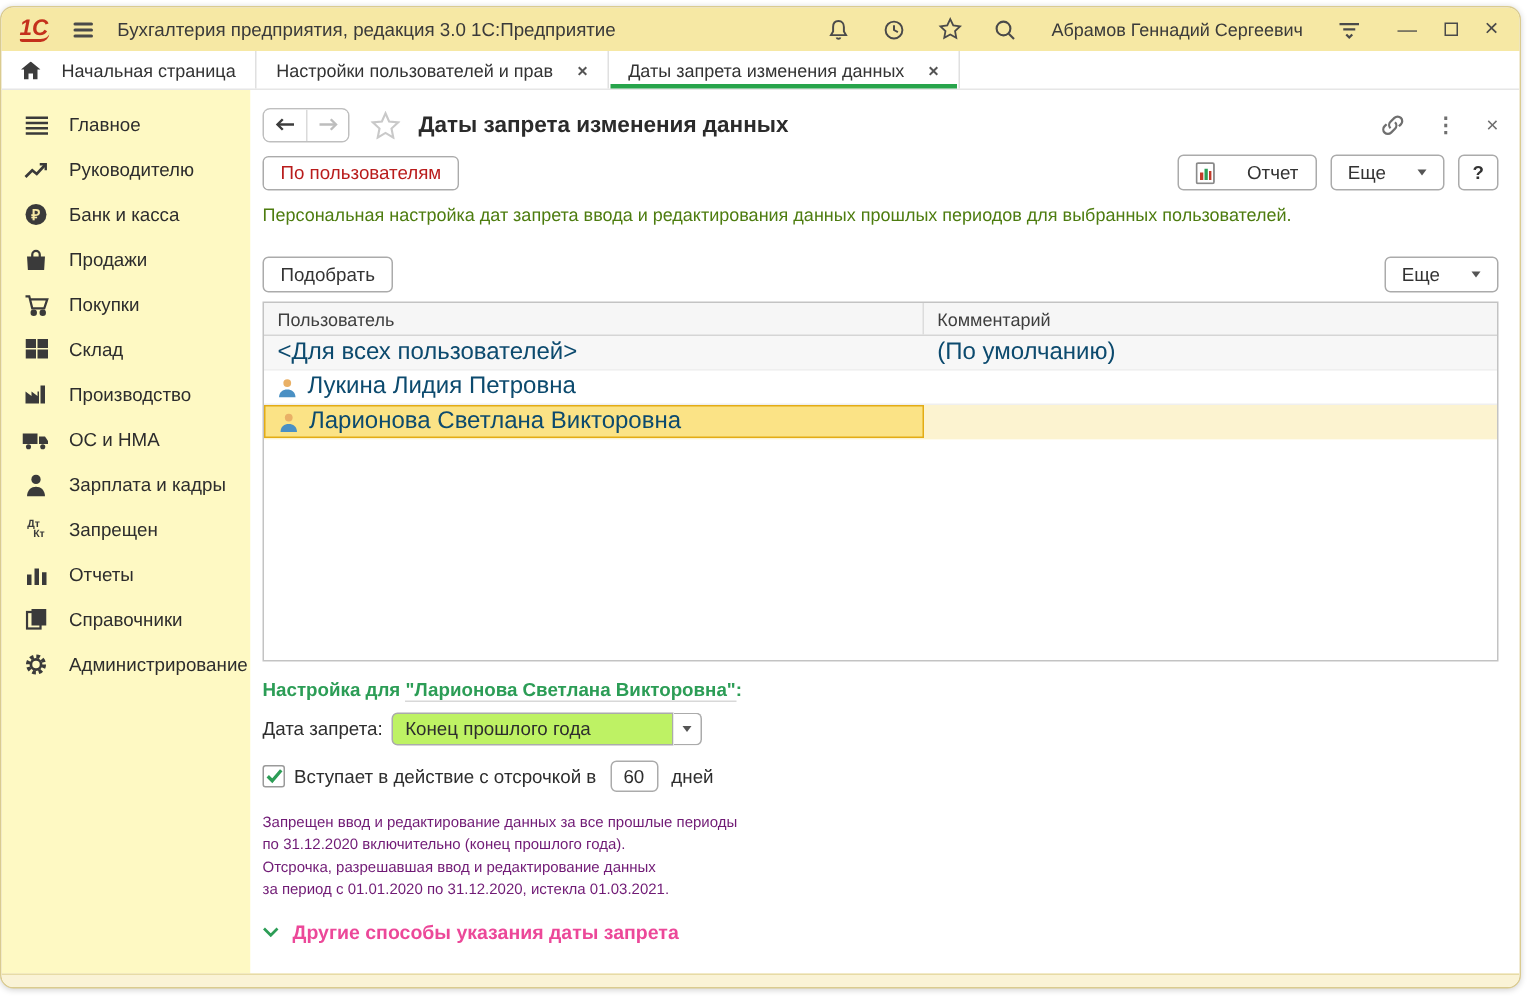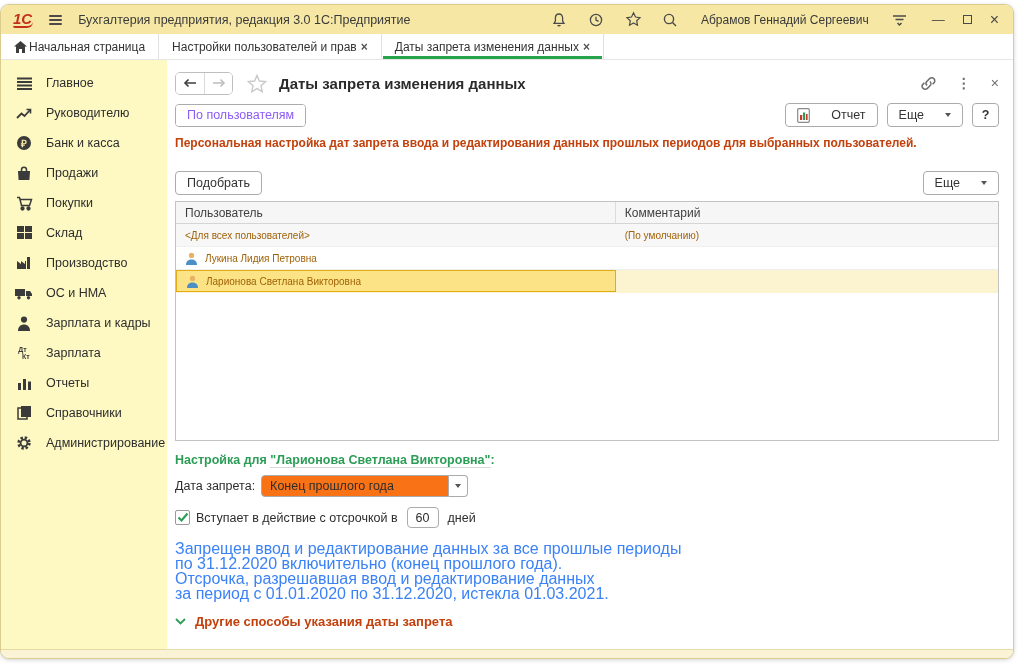--- a/index.html
+++ b/index.html
@@ -20,21 +20,21 @@
   .tb-title { color:#3a3a3a; font-size:12.5px; }
   .tb-right { margin-left:auto; display:flex; align-items:center; gap:20px; }
   .tb-icon { width:17px; height:17px; display:flex; align-items:center; justify-content:center; color:#4a4a4a; }
   .tb-user { color:#3a3a3a; font-size:12px; margin:0 2px; }
   .win-controls { display:flex; align-items:center; gap:18px; margin-left:4px; color:#4a4a4a; }
   .win-controls span { font-size:13px; line-height:13px; }
   .maxbox { width:9px; height:9px; border:1.5px solid #4a4a4a; display:inline-block; }
 
   
   .tabbar { height:26px; background:#fff; display:flex; border-bottom:1px solid #E6E6E6; flex:0 0 auto; }
-  .tab { display:flex; align-items:center; gap:2px; padding:0 13px; border-right:1px solid #E0E0E0;
+  .tab { display:flex; align-items:center; gap:14px; padding:0 13px; border-right:1px solid #E0E0E0;
     font-size:12px; color:#333; position:relative; cursor:default; }
   .tab.active::after { content:""; position:absolute; left:1px; right:1px; bottom:0; height:3px; background:#27A44B; }
   .tab-close { color:#555; font-size:12px; font-weight:bold; margin-left:2px; }
 
   
   .bodyrow { flex:1; display:flex; min-height:0; }
   .sidebar { width:166px; background:#fef9c3; flex:0 0 auto; padding-top:8px; }
   .side-item { display:flex; align-items:center; gap:13px; height:30px; padding:0 8px 0 14px;
     font-size:12.5px; color:#2d2d2d; cursor:default; }
   .side-item .sicon { width:18px; height:16px; display:flex; align-items:center; justify-content:center; flex:0 0 auto; }
@@ -51,60 +51,60 @@
   .page-title { font-size:15px; font-weight:bold; color:#2b2b2b; margin-left:2px; }
   .chead-right { margin-left:auto; display:flex; align-items:center; gap:20px; color:#6f6f6f; }
   .dots { font-size:14px; font-weight:bold; letter-spacing:0; color:#6f6f6f; }
   .hx { font-size:14px; color:#6f6f6f; }
 
   
   .toolbar { display:flex; align-items:center; margin-top:5px; height:24px; }
   .segmented { display:flex; border:1px solid #ABABAB; border-radius:4px; overflow:hidden; height:23px; }
   .seg { padding:0 11px; display:flex; align-items:center; font-size:12.5px; }
   .seg.inactive { background:linear-gradient(#F5F5F5,#E8E8E8); color:#333; border-right:1px solid #ABABAB; }
-  .seg.active { background:#fff; color:#8b5cf6; }
+  .seg.active { background:#fff; color:#b91c1c; }
   .toolbar-right { margin-left:auto; display:flex; align-items:center; gap:9px; }
   .btn { height:24px; border:1px solid #ABABAB; border-radius:4px; background:#fff;
     padding:0 11px; display:flex; align-items:center; gap:21px; font-size:12.5px; color:#333; }
   .tri-down { width:0; height:0; border-left:3.5px solid transparent; border-right:3.5px solid transparent;
     border-top:4px solid #555; display:inline-block; }
   .btn-help { width:27px; justify-content:center; padding:0; font-weight:bold; }
 
-  .description { color:#c2410c; font-size:12px; margin-top:9px;font-weight:bold; }
+  .description { color:#4d7c0f; font-size:12px; margin-top:9px; }
 
   
   .list-toolbar { display:flex; align-items:center; margin-top:21px; }
   .users-table { margin-top:6px; border:1px solid #C3C3C3; height:240px; display:flex; flex-direction:column; overflow:hidden; }
   .t-head { display:flex; background:#F6F6F6; border-bottom:1px solid #D5D5D5; height:22px; align-items:center; color:#3f3f3f; flex:0 0 auto; }
   .t-head .cu { border-right:1px solid #DCDCDC; height:100%; display:flex; align-items:center; }
   .cu { width:53.5%; padding:0 9px; }
   .cc { flex:1; padding:0 9px; }
-  .t-row { display:flex; height:23px; align-items:center; border-bottom:1px solid #EFEFEF; font-size:10px; color:#a16207; flex:0 0 auto; }
+  .t-row { display:flex; height:23px; align-items:center; border-bottom:1px solid #EFEFEF; font-size:16px; color:#0c4a6e; flex:0 0 auto; }
   .t-row.default-row { background:#F7F7F7; }
   .t-row .cu { display:flex; align-items:center; gap:7px; height:100%; }
   .t-row.selected { background:#FCF3D0; border-bottom-color:#FCF3D0; }
   .t-row.selected .cu { background:#FBE386; border:1px solid #E3AC15; }
   .t-fill { flex:1; background:#fff; }
 
   
   .settings-heading { margin-top:12px; color:#2C9D56; font-weight:bold; font-size:12.5px; }
   .settings-heading .uname { border-bottom:1px solid #D8D8D8; }
   .form-row { display:flex; align-items:center; margin-top:8px; gap:6px; font-size:12.5px; color:#2d2d2d; }
   .combo { display:flex; height:22px; }
-  .combo-field { background:#f97316; border:1px solid #ABABAB; border-radius:4px 0 0 4px;
+  .combo-field { background:#bef264; border:1px solid #ABABAB; border-radius:4px 0 0 4px;
     padding:0 8px; display:flex; align-items:center; font-size:12.5px; color:#2d2d2d; }
   .combo-btn { width:19px; border:1px solid #ABABAB; border-left:none; border-radius:0 4px 4px 0;
     background:#fff; display:flex; align-items:center; justify-content:center; }
   .w1 { width:188px; } .w2 { width:212px; }
   .checkbox { width:15px; height:15px; border:1px solid #9a9a9a; border-radius:2px; background:#fff;
     display:flex; align-items:center; justify-content:center; }
   .num-input { width:32px; height:21px; border:1px solid #ABABAB; border-radius:4px; text-align:center;
     font-size:12.5px; color:#2d2d2d; display:flex; align-items:center; justify-content:center; margin:0 3px; }
-  .info-text { color:#3b82f6; font-size:16px; line-height:15px; margin-top:13px; }
-  .other-section { margin-top:13px; display:flex; align-items:center; gap:9px; color:#c2410c; font-weight:bold; font-size:13px; }
+  .info-text { color:#701a75; font-size:10px; line-height:15px; margin-top:13px; }
+  .other-section { margin-top:13px; display:flex; align-items:center; gap:9px; color:#ec4899; font-weight:bold; font-size:13px; }
   .form-row.indent { margin-left:15px; margin-top:6px; }
 
   .frame-bottom { height:9px; background:#FAF3D6; border-top:1px solid #E7DBA6; flex:0 0 auto; }
 
   svg { display:block; }
 </style>
 </head>
 <body>
 
 <div class="window">
@@ -269,21 +269,21 @@
               <path d="M1 15 C1 10.5 4 8.5 7 8.5 C10 8.5 13 10.5 13 15 Z"></path>
             </svg>
         </span>
           <span>Зарплата и кадры</span>
       </div>
 
       <div class="side-item">
         <span class="sicon dt-kt">
           <span class="dtkt">Дт<br>&nbsp;&nbsp;Кт</span>
         </span>
-          <span>Зарплата</span>
+          <span>Запрещен</span>
       </div>
 
       <div class="side-item">
         <span class="sicon">
           <svg width="15" height="13" viewBox="0 0 15 13" fill="#3a3a3a">
               <rect x="1" y="6" width="3" height="7"></rect>
               <rect x="6" y="2" width="3" height="11"></rect>
               <rect x="11" y="4.5" width="3" height="8.5"></rect>
             </svg>
         </span>

